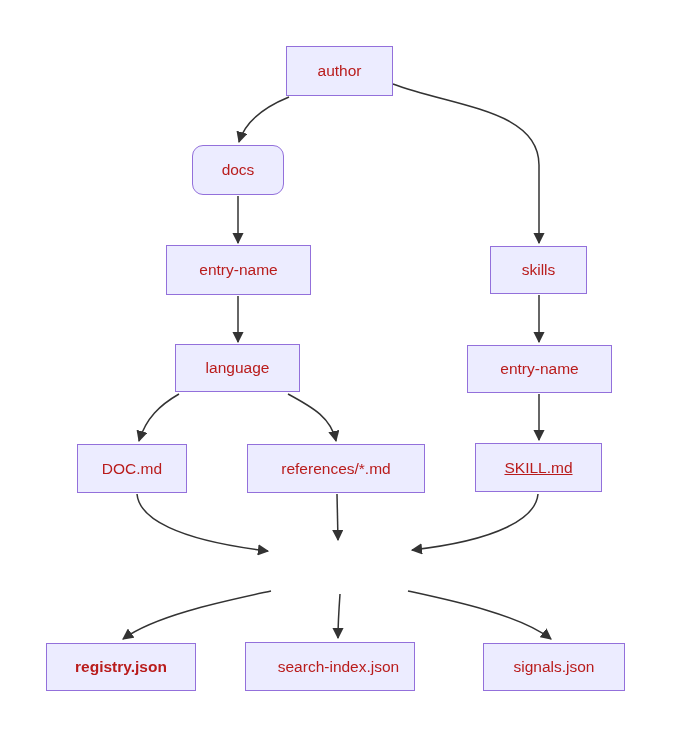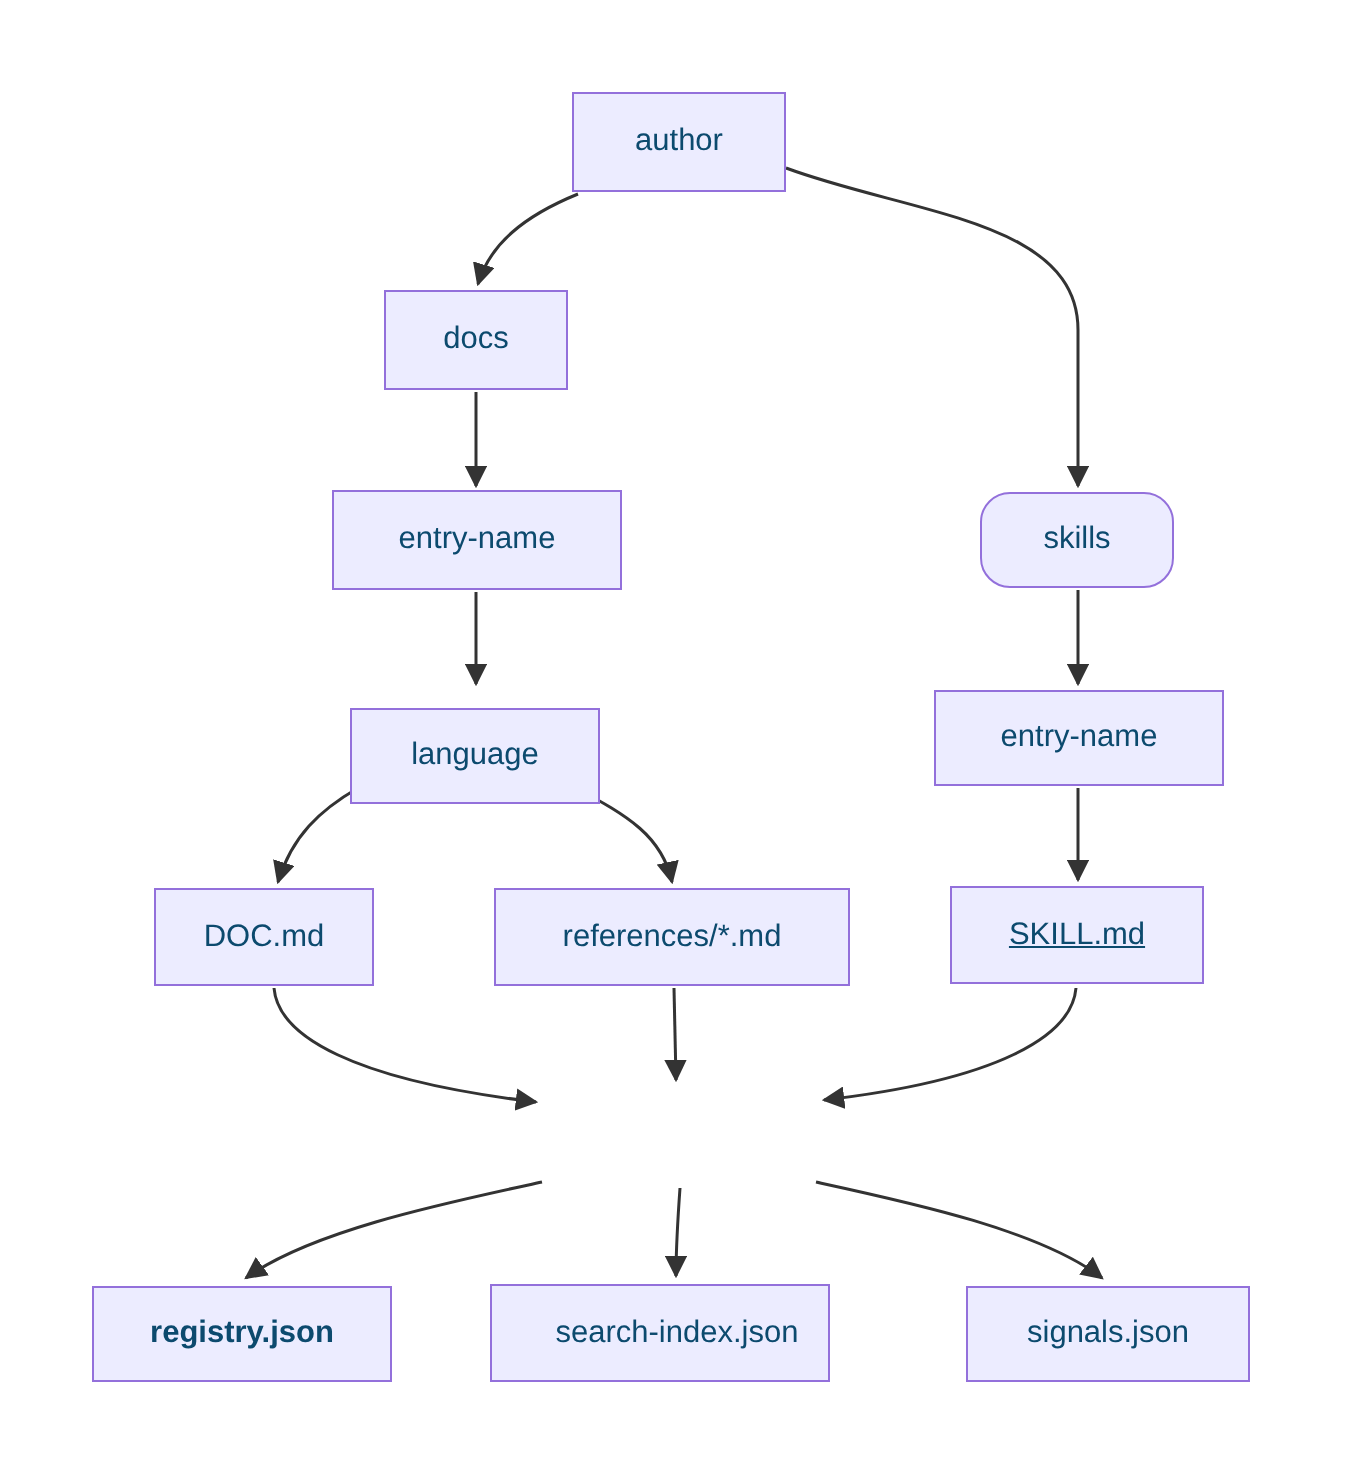--- a/index.html
+++ b/index.html
@@ -25,21 +25,21 @@
   .edge {
     fill: none;
     stroke: #333333;
     stroke-width: 1.5;
   }
   .node {
     position: absolute;
     box-sizing: border-box;
     background: #ECECFF;
     border: 1.3px solid #9370DB;
-    color: #0c4a6e;
+    color: #b91c1c;
     font-size: 15.5px;
     display: flex;
     align-items: center;
     justify-content: center;
     white-space: nowrap;
     text-align: center;
   }
 </style>
 </head>
 <body>
@@ -63,31 +63,31 @@
     <path class="edge" d="M137,494 C139,518 176,540 268,551" marker-end="url(#arrow)"></path>
     <path class="edge" d="M337,494 L338,540" marker-end="url(#arrow)"></path>
     <path class="edge" d="M538,494 C536,518 499,540 412,550" marker-end="url(#arrow)"></path>
     <path class="edge" d="M271,591 C225,601 156,615 123,639" marker-end="url(#arrow)"></path>
     <path class="edge" d="M340,594 C339,608 338,622 338,638" marker-end="url(#arrow)"></path>
     <path class="edge" d="M408,591 C454,601 520,615 551,639" marker-end="url(#arrow)"></path>
   </svg>
 
   <div class="node" style="left:286px; top:46px; width:107px; height:50px;">author</div>
 
-  <div class="node" style="left:192px; top:145px; width:92px; height:50px;">docs</div>
+  <div class="node" style="left:192px; top:145px; width:92px; height:50px;border-radius:11px;">docs</div>
 
   <div class="node" style="left:166px; top:245px; width:145px; height:50px;">entry-name</div>
 
-  <div class="node" style="left:175px; top:354px; width:125px; height:48px;">language</div>
+  <div class="node" style="left:175px; top:344px; width:125px; height:48px;">language</div>
 
   <div class="node" style="left:77px; top:444px; width:110px; height:49px;">DOC.md</div>
 
   <div class="node" style="left:247px; top:444px; width:178px; height:49px;">references/*.md</div>
 
-  <div class="node" style="left:490px; top:246px; width:97px; height:48px;border-radius:15px;">skills</div>
+  <div class="node" style="left:490px; top:246px; width:97px; height:48px;">skills</div>
 
   <div class="node" style="left:467px; top:345px; width:145px; height:48px;">entry-name</div>
 
   <div class="node" style="left:475px; top:443px; width:127px; height:49px;text-decoration:underline;">SKILL.md</div>
 
 
   <div class="node" style="left:46px; top:643px; width:150px; height:48px;font-weight:bold;">registry.json</div>
 
   <div class="node" style="left:245px; top:642px; width:170px; height:49px;padding-left:17px;">search-index.json</div>
 

